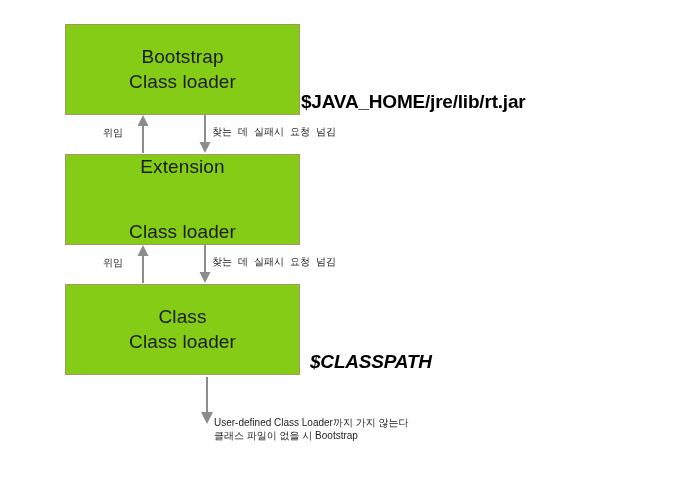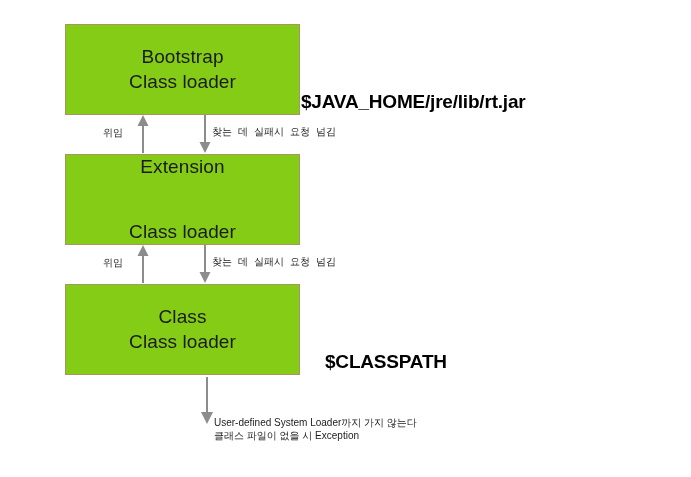--- a/index.html
+++ b/index.html
@@ -52,21 +52,21 @@
   .path-label {
     position: absolute;
     font-size: 19px;
     font-weight: bold;
     color: #000000;
     white-space: nowrap;
     letter-spacing: -0.2px;
   }
   #path-rt     { left: 301px; top: 91px; }
   #path-ext    { left: 310px; top: 221px; }
-  #path-cp     { left: 325px; top: 351px; }
+  #path-cp     { left: 310px; top: 351px; font-style: italic; }
 
   
   .connector {
     position: absolute;
     left: 65px;
     width: 300px;
     height: 39px;
   }
   #connector-1 { top: 115px; }
   #connector-2 { top: 245px; }
@@ -160,17 +160,17 @@
 
   <div class="path-label" id="path-rt">$JAVA_HOME/jre/lib/rt.jar</div>
   <div class="path-label" id="path-cp">$CLASSPATH</div>
 
   <svg id="bottom-arrow" viewBox="0 0 40 48">
     <line x1="17" y1="0" x2="17" y2="38" stroke="#8c8c8c" stroke-width="2"></line>
     <polygon points="17,47 11,35 23,35" fill="#8c8c8c"></polygon>
   </svg>
 
   <div id="bottom-note">
-    <span class="note-line">User-defined System Loader까지 가지 않는다</span>
-    <span class="note-line">클래스 파일이 없을 시 Exception</span>
+    <span class="note-line">User-defined Class Loader까지 가지 않는다</span>
+    <span class="note-line">클래스 파일이 없을 시 Bootstrap</span>
   </div>
 
 </div>
 
 </body></html>

